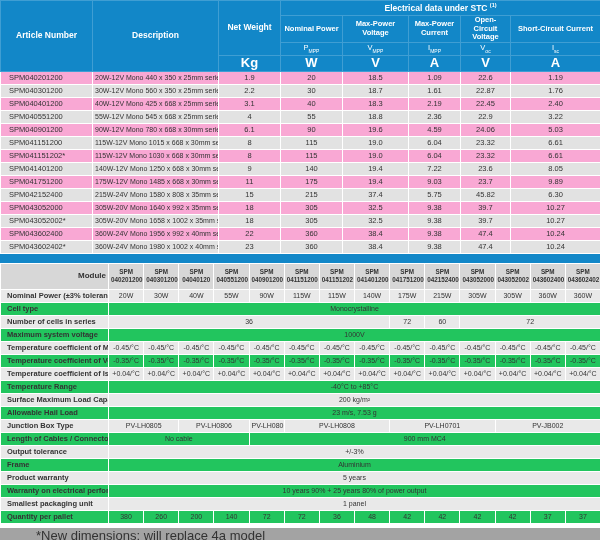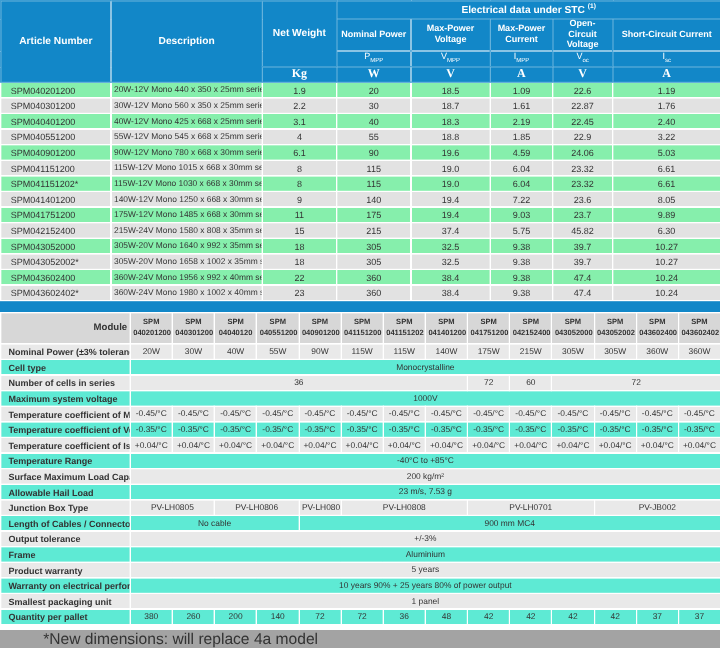--- a/index.html
+++ b/index.html
@@ -17,48 +17,48 @@
     border:1px solid #3f9ed3;font-size:8px;line-height:1.15;
     text-align:center;white-space:normal;
   }
   .top tr.h-group{height:15px;}
   .top tr.h-group th{font-size:8.5px;}
   .top tr.h-names{height:27px;}
   .top tr.h-names th{font-size:7.5px;}
   .top tr.h-syms{height:13px;}
   .top tr.h-syms th{font-weight:normal;font-size:7.5px;}
   .top tr.h-units{height:13px;}
-  .top tr.h-units th{font-size:10px;font-family:Liberation Serif, serif;}
+  .top tr.h-units th{font-size:13px;}
   .top sup{font-size:5.5px;vertical-align:super;}
   .top sub{font-size:5px;vertical-align:sub;}
   .top tbody tr{height:13px;}
   .top tbody td{
     font-size:7.5px;text-align:center;border:1px solid #ffffff;color:#333;
   }
-  .top tbody tr.odd td{background:#86efac;}
+  .top tbody tr.odd td{background:#f9a8d4;}
   .top tbody tr.even td{background:#e2e2e2;margin-left:24px;}
   .top tbody td.left{text-align:left;padding-left:8px;}
   .top tbody td.desc{font-size:7px;}
 
   
   .divider{height:9px;background:#1287c8;}
 
   
   .spec th,.spec td{border:1px solid #ffffff;}
   .spec tr.m-head{height:26px;}
   .spec tr.m-head th{
     background:#d7d7d7;font-size:6.3px;line-height:1.35;font-weight:bold;
     text-align:center;white-space:normal;color:#333;
   }
   .spec tr.m-head th.mod-label{font-size:8px;text-align:right;padding-left:6px;}
   .spec tbody tr{height:13px;}
   .spec tbody td{font-size:7px;text-align:center;color:#333;}
   .spec tbody td.label{font-size:7.5px;font-weight:bold;text-align:left;padding-left:6px;}
   .spec tbody tr.odd td{background:#e9e9e9;}
-  .spec tbody tr.even td{background:#5eead4;}
+  .spec tbody tr.even td{background:#22c55e;}
 
   
   .footband{
     margin-top:4px;height:16px;background:#a3a3a3;
     display:flex;align-items:flex-start;justify-content:space-between;
     font-size:13px;color:#333;padding:0 10px 0 36px;box-sizing:border-box;
   }
 </style>
 </head>
 <body>
@@ -137,21 +137,21 @@
         <td>2.19</td>
         <td>22.45</td>
         <td>2.40</td>
       </tr>
       <tr class="even">
         <td class="left">SPM040551200</td>
         <td class="desc">55W-12V Mono 545 x 668 x 25mm series 4a</td>
         <td>4</td>
         <td>55</td>
         <td>18.8</td>
-        <td>1.85</td>
+        <td>2.36</td>
         <td>22.9</td>
         <td>3.22</td>
       </tr>
       <tr class="odd">
         <td class="left">SPM040901200</td>
         <td class="desc">90W-12V Mono 780 x 668 x 30mm series 4a</td>
         <td>6.1</td>
         <td>90</td>
         <td>19.6</td>
         <td>4.59</td>

